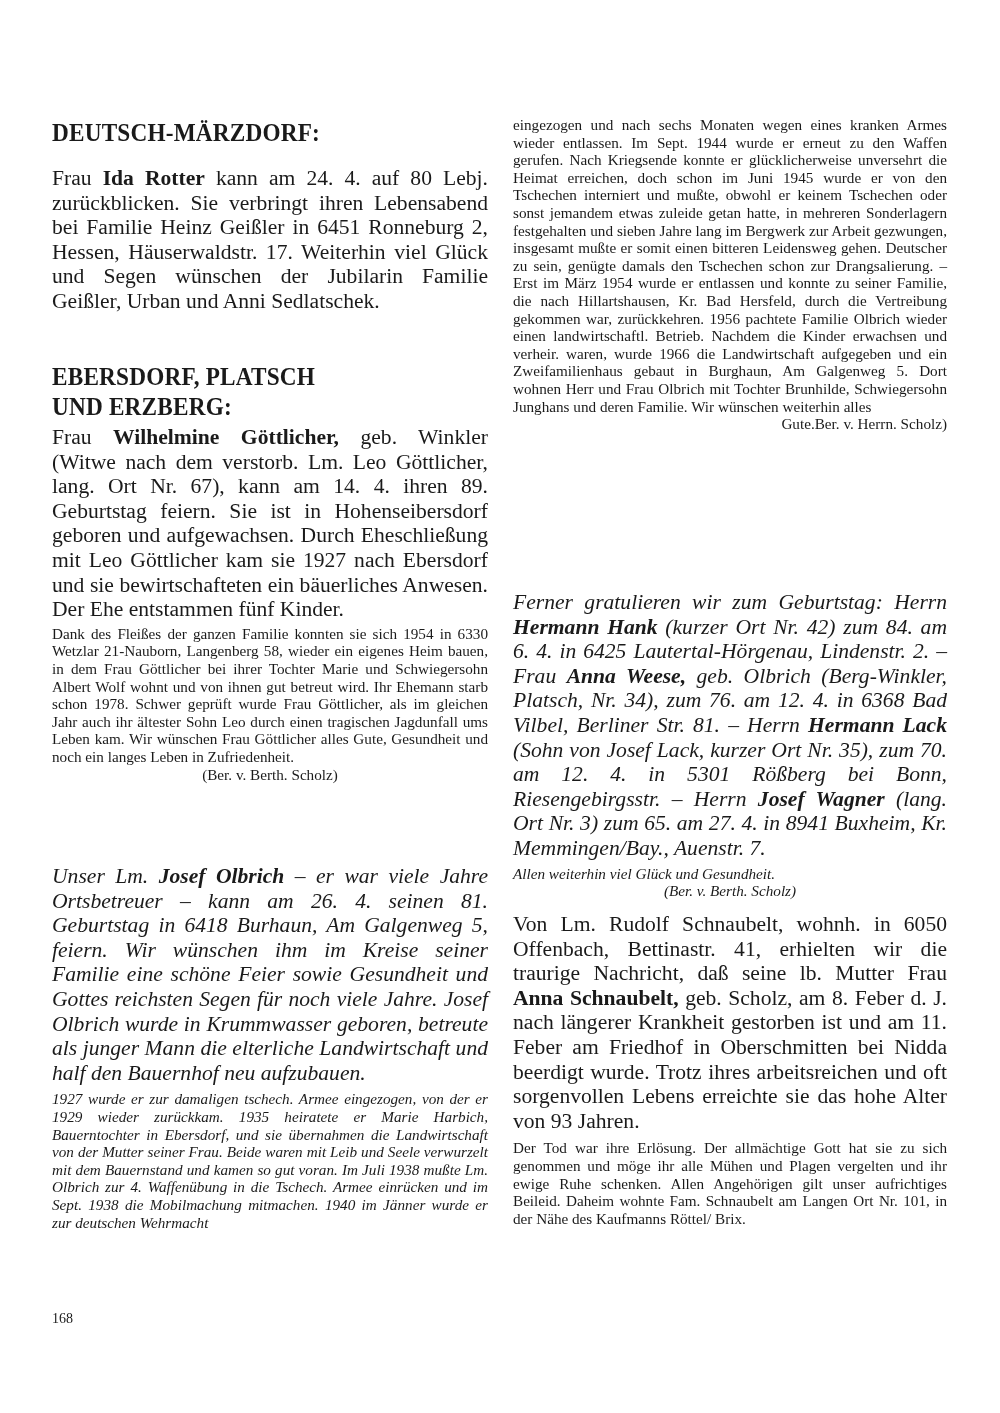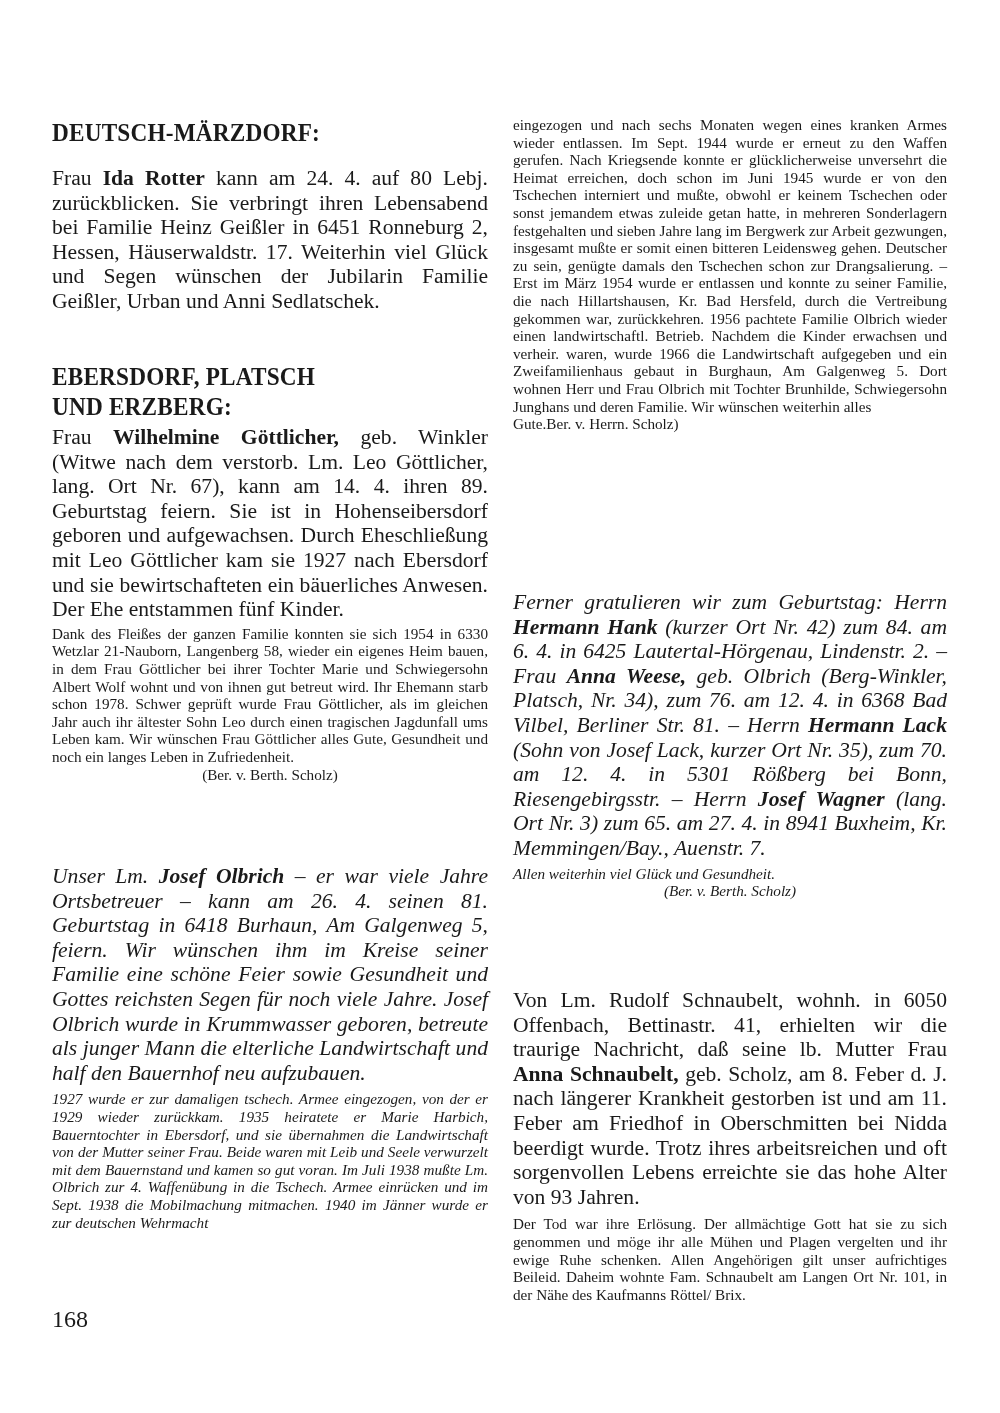--- a/index.html
+++ b/index.html
@@ -6,22 +6,22 @@
   body { width: 1000px; height: 1413px; position: relative; overflow: hidden; color: #1a1a1a; font-family: "Liberation Serif", "DejaVu Serif", serif; }
   .col { position: absolute; top: 0; }
   .col-left { left: 52px; width: 436px; }
   .col-right { left: 513px; width: 434px; }
   .block { position: absolute; left: 0; right: 0; }
   h2 { margin: 0; font-weight: bold; font-size: 25px; line-height: 30px; letter-spacing: 0.2px; transform: scaleX(0.93); transform-origin: left; white-space: nowrap; }
   .big { font-size: 21.6px; line-height: 24.6px; text-align: justify; margin: 0; hyphens: manual; }
   .small { font-size: 15.2px; line-height: 17.6px; text-align: justify; margin: 0; }
   b { font-weight: bold; }
   .byline { display: block; text-align: center; }
-  .gute-line { display: flex; justify-content: flex-start; }
-  .pagenum { position: absolute; left: 52px; top: 1306px; font-size: 24px; line-height: 26px; }
+  .gute-line { display: flex; justify-content: flex-end; margin-left: 30px; }
+  .pagenum { position: absolute; left: 52px; top: 1306px; font-size: 14px; line-height: 26px; }
 </style>
 </head>
 <body>
 
 <div class="col col-left">
 
   <div class="block" style="top:118px;">
     <h2>DEUTSCH-MÄRZDORF:</h2>
     <p class="big" style="margin-top:18px;"><span>Frau </span><b>Ida Rotter</b><span> kann am 24. 4. auf 80 Lebj. zurückblicken. Sie verbringt ihren Lebensabend bei Familie Heinz Geißler in 6451 Ronneburg 2, Hessen, Häuserwaldstr. 17. Weiterhin viel Glück und Segen wünschen der Jubilarin Familie Geißler, Urban und Anni Sedlatschek.</span></p>
   </div>
@@ -52,18 +52,18 @@
       <span>Ber. v. Herrn. Scholz)</span>
     </div>
   </div>
 
   <div class="block" style="top:590px;font-style:italic;">
     <p class="big"><span>Ferner gratulieren wir zum Geburtstag: Herrn </span><b>Hermann Hank</b><span> (kurzer Ort Nr. 42) zum 84. am 6. 4. in 6425 Lautertal-Hörgenau, Lindenstr. 2. – Frau </span><b>Anna Weese,</b><span> geb. Olbrich (Berg-Winkler, Platsch, Nr. 34), zum 76. am 12. 4. in 6368 Bad Vilbel, Berliner Str. 81. – Herrn </span><b>Hermann Lack</b><span> (Sohn von Josef Lack, kurzer Ort Nr. 35), zum 70. am 12. 4. in 5301 Rößberg bei Bonn, Riesengebirgsstr. – Herrn </span><b>Josef Wagner</b><span> (lang. Ort Nr. 3) zum 65. am 27. 4. in 8941 Buxheim, Kr. Memmingen/Bay., Auenstr. 7.</span></p>
     <p class="small" style="margin-top:4px;">Allen weiterhin viel Glück und Gesundheit.</p>
     <span class="small byline">(Ber. v. Berth. Scholz)</span>
   </div>
 
-  <div class="block" style="top:988px;">
+  <div class="block" style="top:912px;">
     <p class="big"><span>Von Lm. Rudolf Schnaubelt, wohnh. in 6050 Offenbach, Bettinastr. 41, erhielten wir die traurige Nachricht, daß seine lb. Mutter Frau </span><b>Anna Schnaubelt,</b><span> geb. Scholz, am 8. Feber d. J. nach längerer Krankheit gestorben ist und am 11. Feber am Friedhof in Oberschmitten bei Nidda beerdigt wurde. Trotz ihres arbeitsreichen und oft sorgenvollen Lebens erreichte sie das hohe Alter von 93 Jahren.</span></p>
     <p class="small" style="margin-top:6px;">Der Tod war ihre Erlösung. Der allmächtige Gott hat sie zu sich genommen und möge ihr alle Mühen und Plagen vergelten und ihr ewige Ruhe schenken. Allen Angehörigen gilt unser aufrichtiges Beileid. Daheim wohnte Fam. Schnaubelt am Langen Ort Nr. 101, in der Nähe des Kaufmanns Röttel/ Brix.</p>
   </div>
 
 </div>
 
 </body></html>

